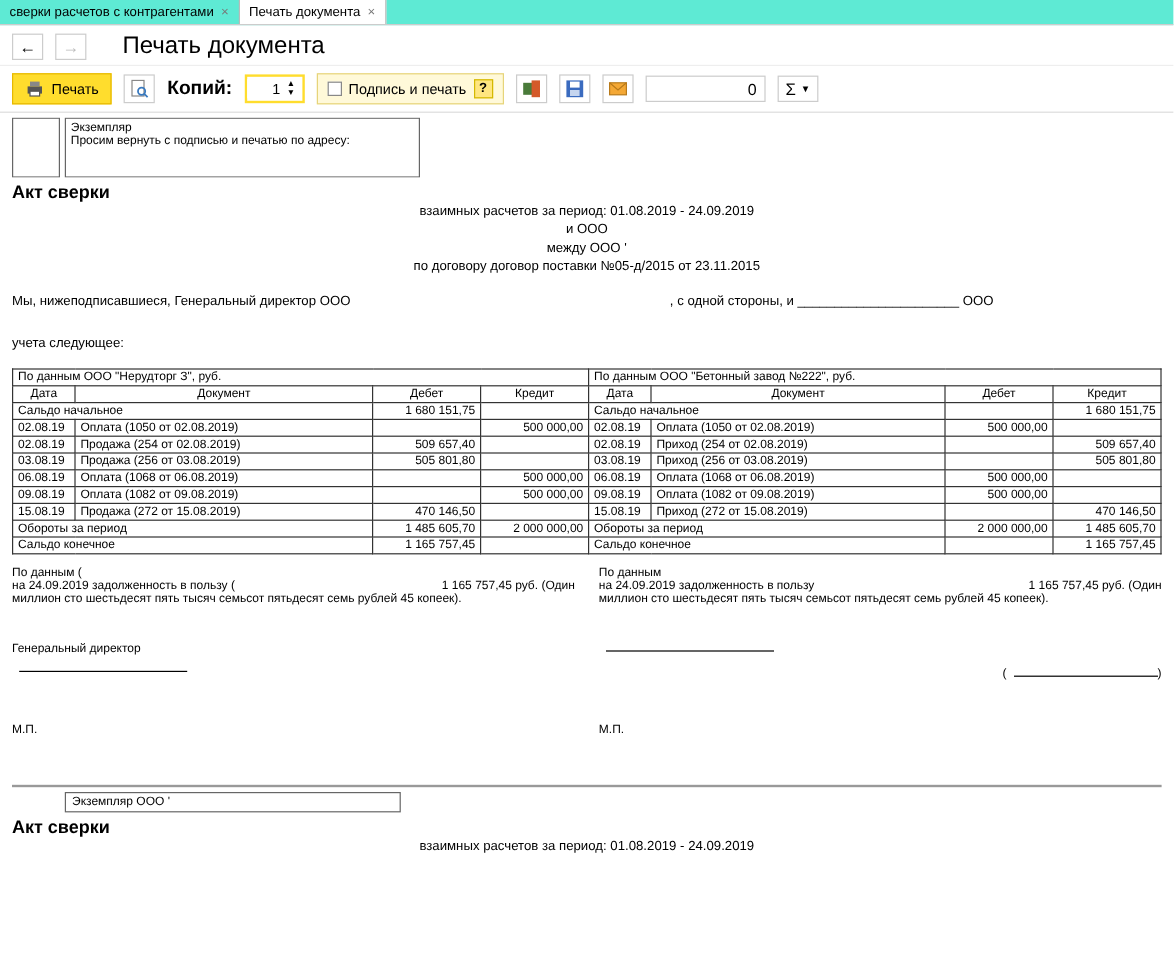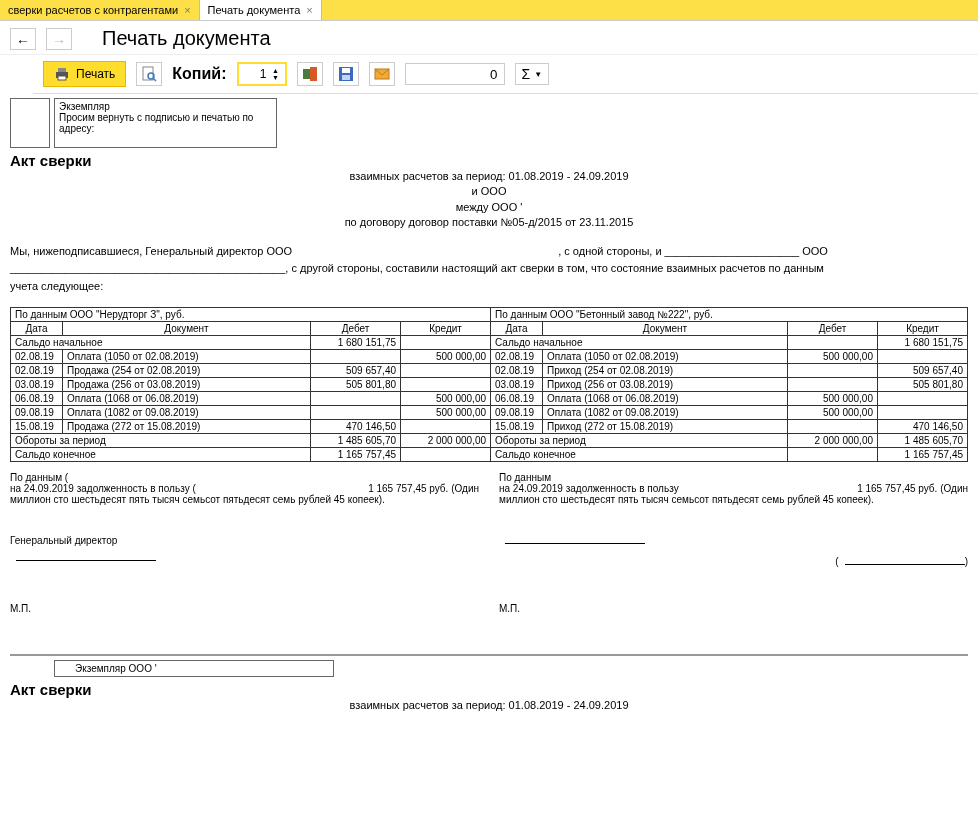--- a/index.html
+++ b/index.html
@@ -1,56 +1,56 @@
 <!DOCTYPE html>
 <html><head>
 <meta charset="utf-8">
 <style>
   * { box-sizing: border-box; }
   body { margin:0; padding:0; font-family: Arial, sans-serif; font-size:11px; background:#fff; color:#000; }
-  .tabbar { background:#fde047; border-bottom:1px solid #ccc; display:flex; height:21px; }
+  .tabbar { background:#5eead4; border-bottom:1px solid #ccc; display:flex; height:21px; }
   .tab { padding:3px 8px; border-right:1px solid #bbb; font-size:11px; display:flex; align-items:center; gap:6px; cursor:pointer; }
   .tab.active { background:#fff; }
   .tab-close { color:#777; font-size:11px; cursor:pointer; }
   .header { padding:6px 10px 4px 10px; display:flex; align-items:center; gap:10px; border-bottom:1px solid #eee;}
   .navbtn { width:26px; height:22px; border:1px solid #ccc; background:#fff; display:flex; align-items:center; justify-content:center; font-size:14px; cursor:pointer;}
   .title { font-size:20px; font-weight:normal; margin-left:20px;}
-  .toolbar { padding:6px 10px; display:flex; align-items:center; gap:10px; border-bottom:1px solid #ddd;margin-left:33px; }
+  .toolbar { padding:6px 10px; display:flex; align-items:center; gap:10px; border-bottom:1px solid #ddd; }
   .btn-print { background:#ffdd2d; border:1px solid #e6b800; padding:4px 10px; font-size:12px; display:flex; align-items:center; gap:6px; cursor:pointer;}
   .btn-icon { width:26px; height:24px; border:1px solid #ccc; background:#fff; display:flex; align-items:center; justify-content:center; cursor:pointer;}
   .copies-label { font-size:16px;font-weight:bold; }
   .spinner { width:50px; height:24px; border:2px solid #ffdd2d; display:flex; align-items:center; }
   .spinner input { width:30px; border:none; text-align:right; font-size:12px; padding-right:2px; outline:none;}
   .spinner .arrows { display:flex; flex-direction:column; font-size:7px; line-height:7px; width:14px; text-align:center;}
   .sign-btn { background:#fff9d9; border:1px solid #e6d47a; padding:4px 8px; display:flex; align-items:center; gap:6px; font-size:12px; cursor:pointer;}
   .sign-checkbox { width:12px; height:12px; border:1px solid #888; background:#fff;}
   .sign-help { background:#ffe680; border:1px solid #d4b800; width:16px; height:16px; display:flex; align-items:center; justify-content:center; font-weight:bold; font-size:11px;}
   .num-input { width:100px; height:22px; border:1px solid #ccc; text-align:right; padding-right:6px;}
   .sigma { border:1px solid #ccc; padding:2px 6px; display:flex; align-items:center; gap:4px; cursor:pointer;}
   .document { margin:4px 10px; }
   .small-box { border:1px solid #666; width:40px; height:50px; float:left; margin-right:4px;}
-  .exemplar { border:1px solid #666; padding:2px 4px; font-size:10px; height:50px; width:223px; display:inline-block; vertical-align:top;}
+  .exemplar { border:1px solid #666; padding:2px 4px; font-size:10px; height:50px; width:296px; display:inline-block; vertical-align:top;}
   .doc-title { font-size:15px; font-weight:bold; margin-top:4px;}
   .doc-sub { text-align:center; font-size:11px; line-height:1.4;}
   .preamble { font-size:11px; margin:12px 0; line-height:1.6;}
   .reconcile { border-collapse:collapse; width:100%; font-size:10px;}
   .reconcile td, .reconcile th { border:1px solid #333; padding:1px 4px; height:14px; vertical-align:middle;}
   .reconcile .hdr { font-weight:normal; }
   .reconcile td.num { text-align:right; }
   .reconcile td.date { width:52px; }
   .reconcile td.doc { }
   .debtinfo { display:flex; gap:20px; margin-top:10px; font-size:10px;}
   .debtinfo > div { flex:1; }
   .siglines { display:flex; gap:20px; margin-top:30px; font-size:10px;}
   .siglines > div { flex:1; }
   .sigline { border-bottom:1px solid #000; display:inline-block; width:140px; margin-left:6px;}
   .mp-row { display:flex; gap:20px; margin-top:36px; font-size:10px;}
   .mp-row > div { flex:1; }
   .second-ex { margin-top:40px; border-top:2px solid #999; padding-top:4px;}
-  .exemplar2 { border:1px solid #666; padding:2px 20px; font-size:10px; width:280px; margin-left:44px;}
+  .exemplar2 { border:1px solid #666; padding:2px 5px; font-size:10px; width:280px; margin-left:44px;}
   svg { display:block; }
 </style>
 </head>
 <body>
 
 <div class="tabbar">
   <div class="tab">
     <span>сверки расчетов с контрагентами</span>
     <span class="tab-close">×</span>
   </div>
@@ -83,20 +83,25 @@
       </svg>
   </div>
   <span class="copies-label">Копий:</span>
   <div class="spinner">
     <input type="text" value="1" style="">
     <div class="arrows">
         <div>▲</div>
         <div>▼</div>
       </div>
   </div>
+  <div class="sign-btn">
+    <div class="sign-checkbox"></div>
+    <span>Подпись и печать</span>
+    <div class="sign-help">?</div>
+  </div>
   <div class="btn-icon">
     <svg width="16" height="16">
         <rect x="1" y="3" width="14" height="10" fill="#4a7b3a"></rect>
         <rect x="8" y="1" width="7" height="14" fill="#d45a2a"></rect>
       </svg>
   </div>
   <div class="btn-icon">
     <svg width="16" height="16">
         <rect x="1" y="1" width="14" height="14" fill="#3a6bbf"></rect>
         <rect x="4" y="2" width="8" height="5" fill="#fff"></rect>
@@ -128,21 +133,21 @@
   <div class="doc-title">Акт сверки</div>
   <div class="doc-sub">взаимных расчетов за период: 01.08.2019 - 24.09.2019</div>
   <div class="doc-sub">и ООО</div>
   <div class="doc-sub">между ООО '</div>
   <div class="doc-sub">по договору договор поставки №05-д/2015 от 23.11.2015</div>
 
   <div class="preamble">
     <span>Мы, нижеподписавшиеся, Генеральный директор ООО</span>
     <span style="display:inline-block; width:260px;"></span>
     <span>, с одной стороны, и ______________________  ООО</span><br>
-    <span>_____________________________________________, с другой стороны, составили настоящий акт сверки в том, что состояние взаимных расчетов по данным</span><br>
+    <br>
     <span>учета следующее:</span>
   </div>
 
   <table class="reconcile">
     <tbody>
         <tr>
       <td colspan="4" class="hdr">По данным ООО "Нерудторг З", руб.</td>
       <td colspan="4" class="hdr">По данным ООО "Бетонный завод №222", руб.</td>
     </tr>
     <tr>

